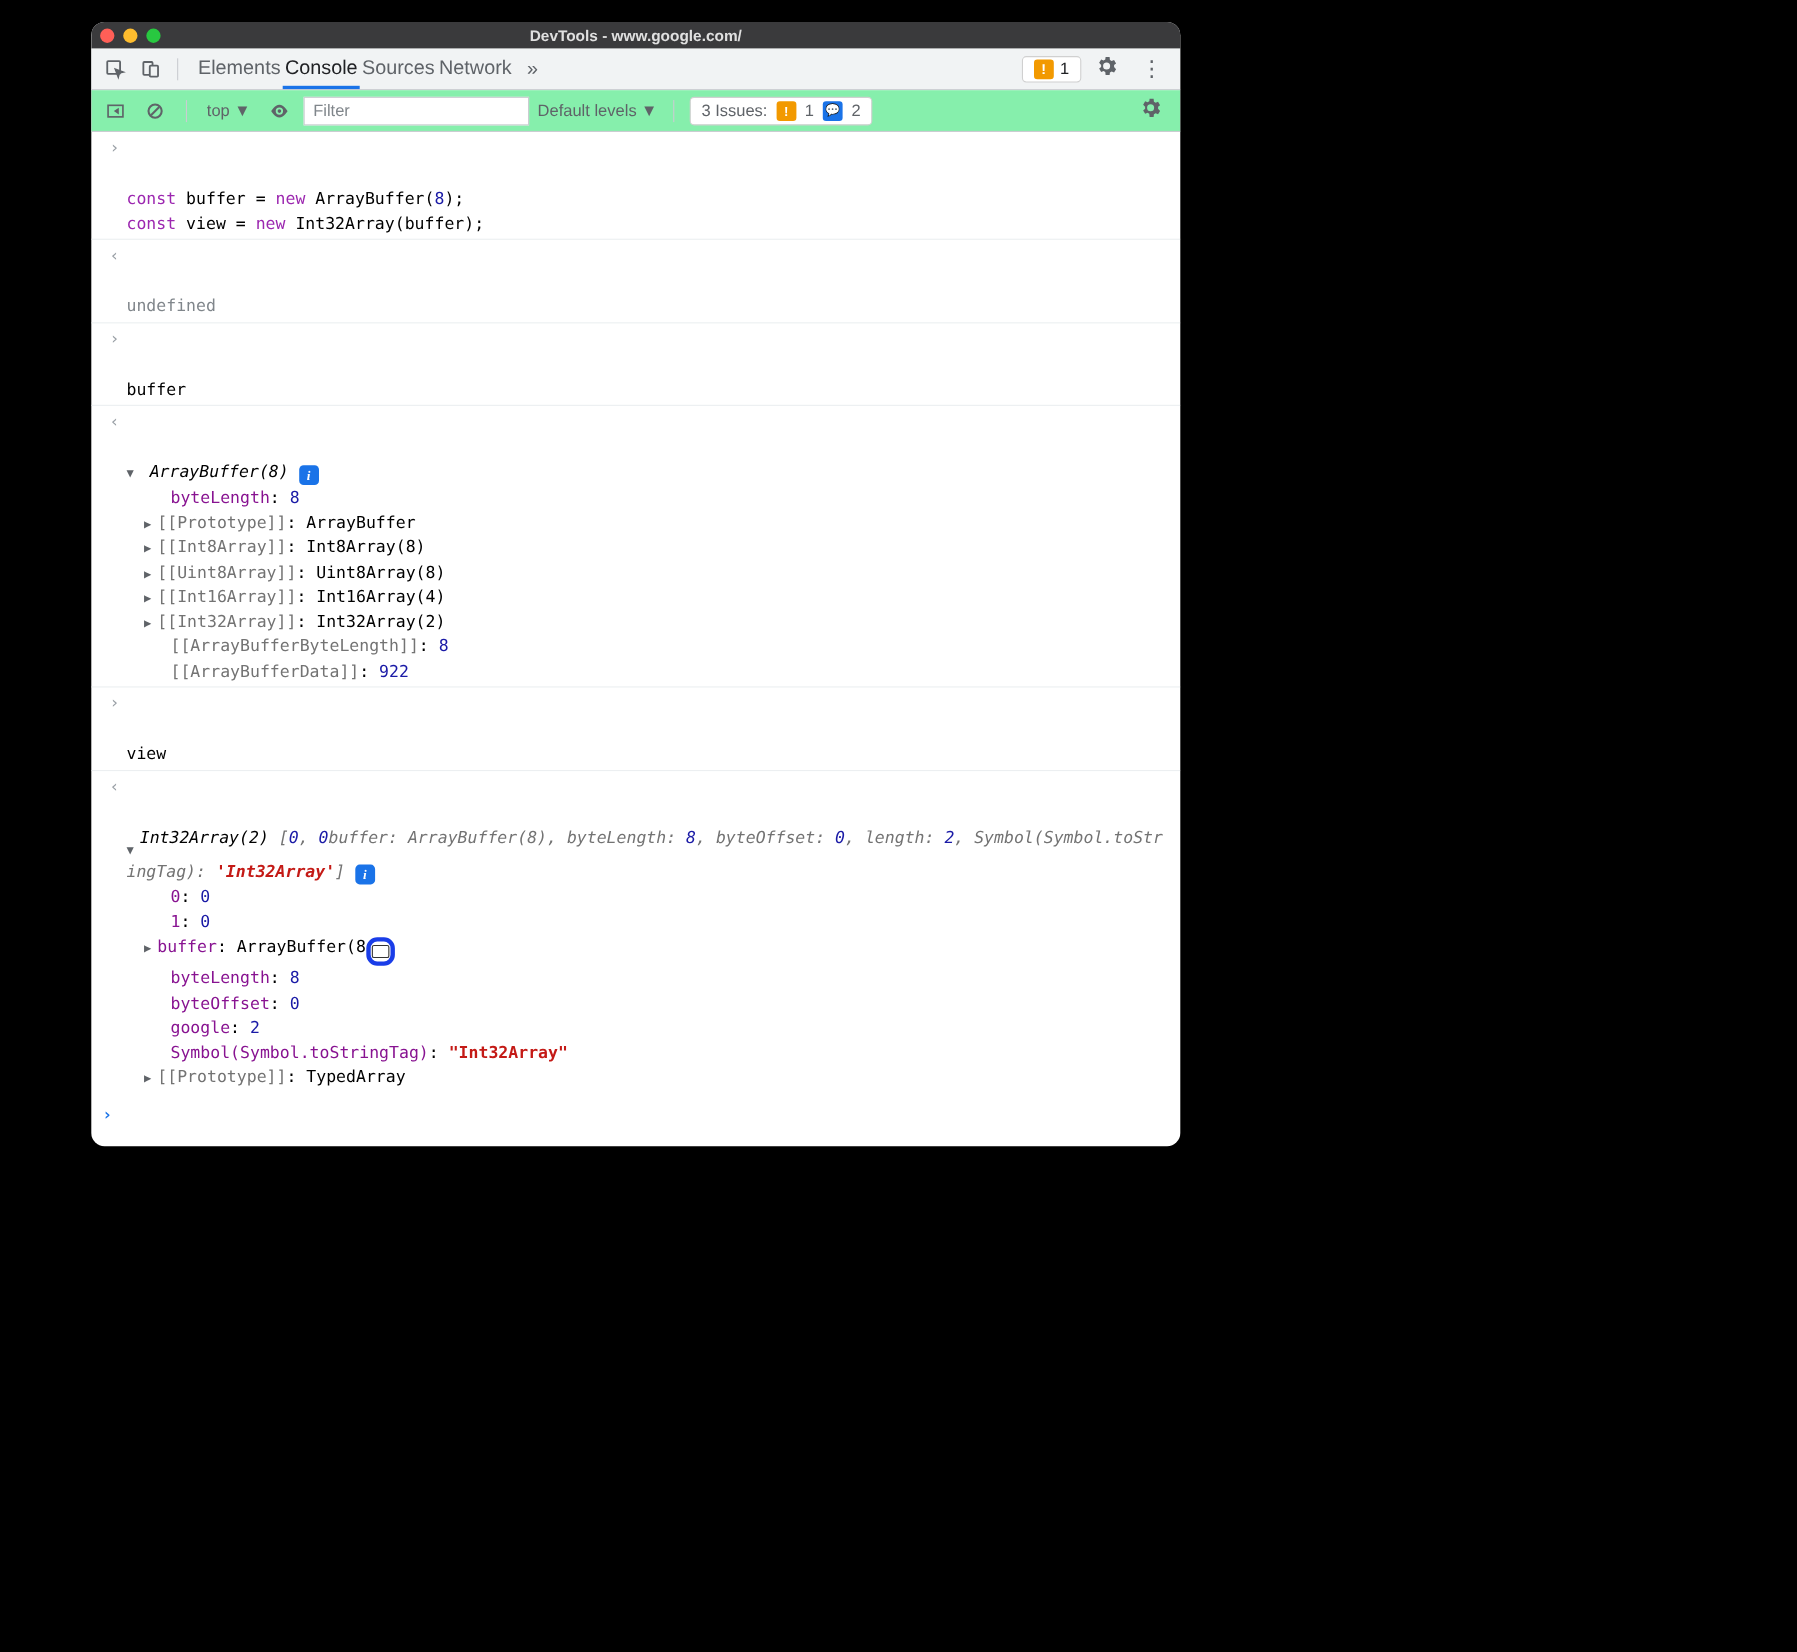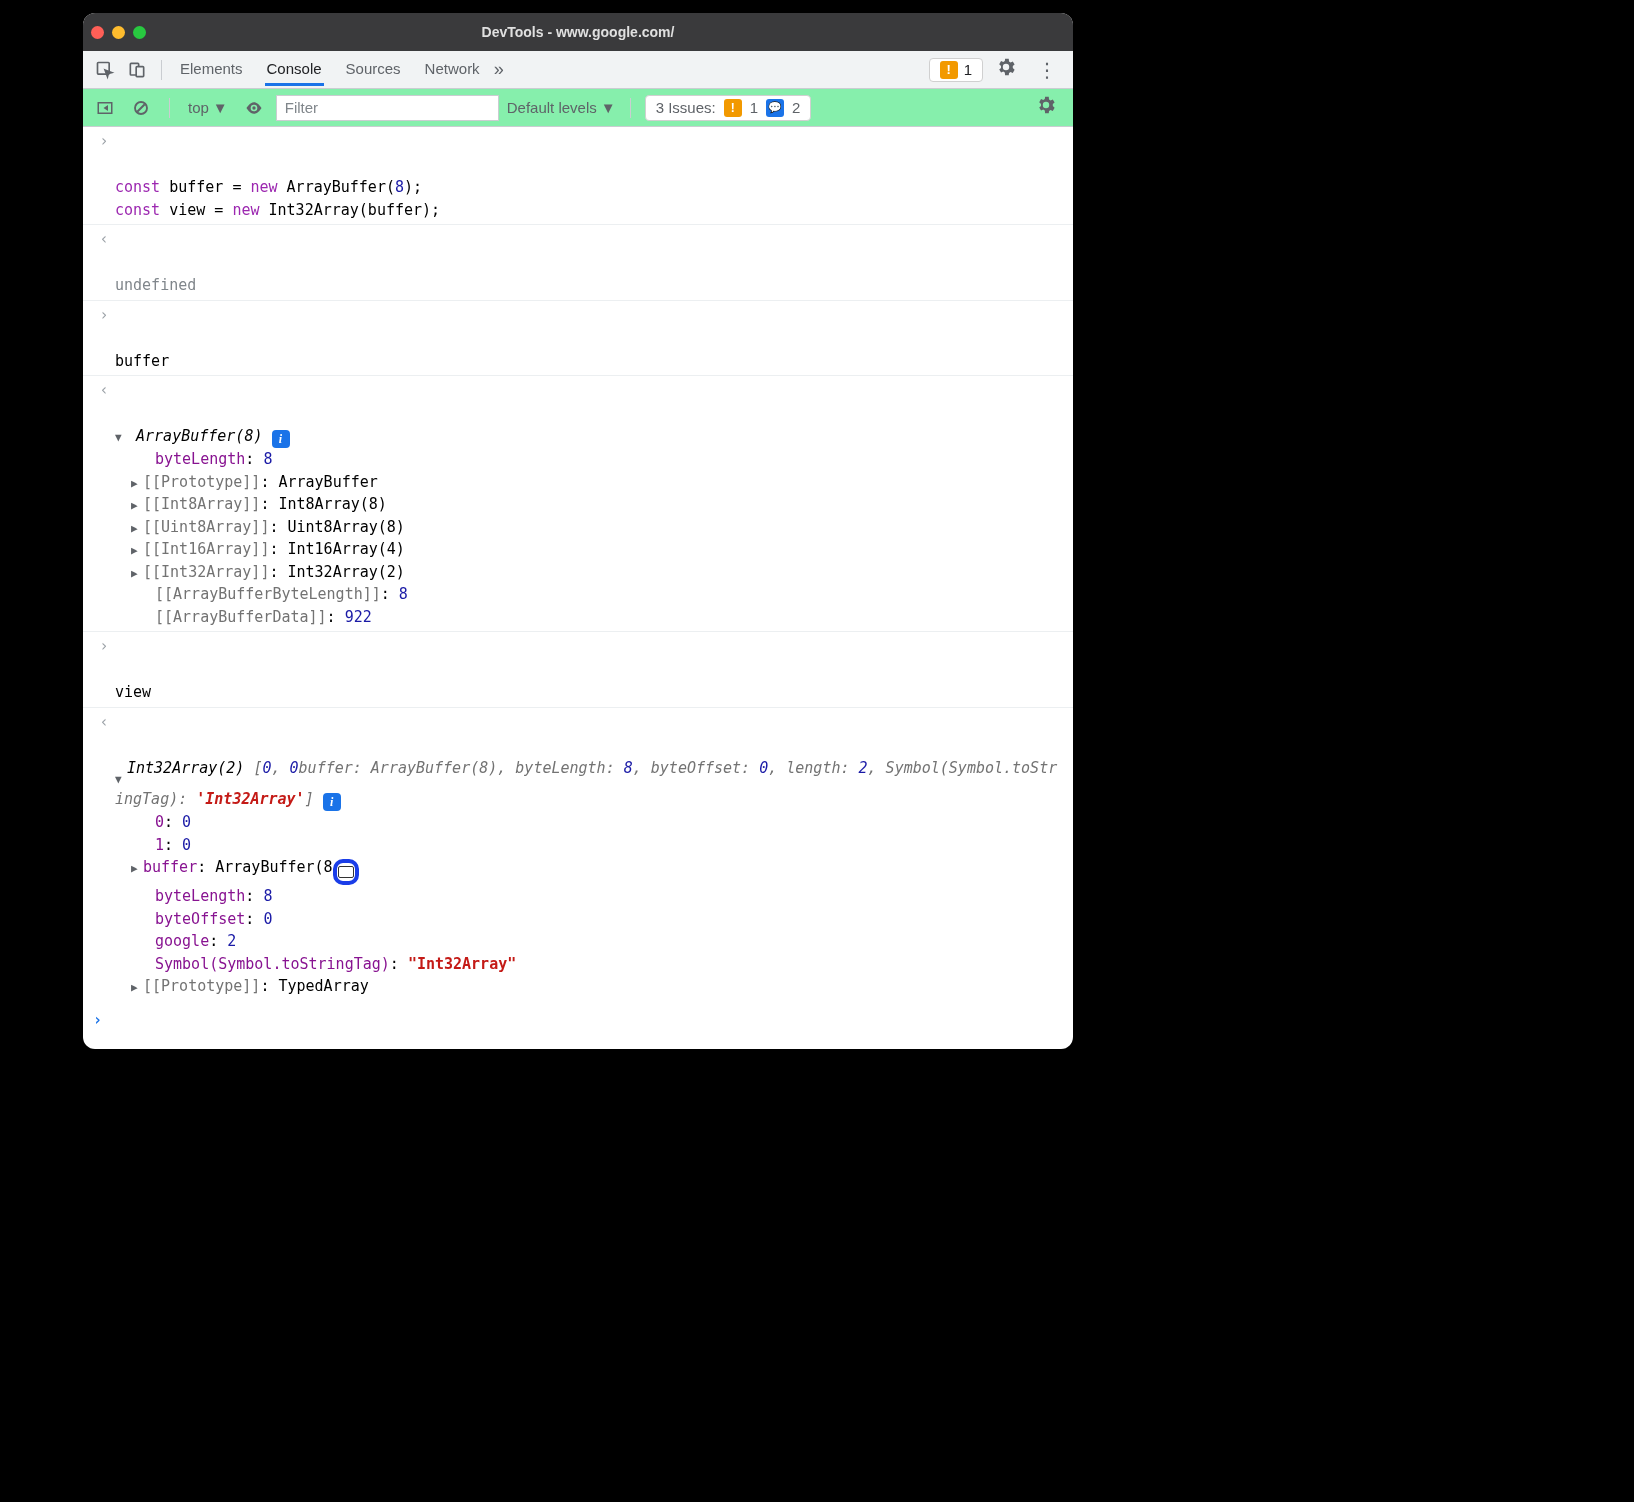--- a/index.html
+++ b/index.html
@@ -11,21 +11,21 @@
 }
 .window {
   width: 990px;
   background: #fff;
   border-radius: 12px;
   overflow: hidden;
   box-shadow: 0 30px 60px rgba(0,0,0,0.5);
 }
 .titlebar {
   background: #3a3a3c;
-  height: 38px;
+  height: 24px;
   display: flex;
   align-items: center;
   padding: 0 8px;
   position: relative;
 }
 .traffic { display: flex; gap: 8px; }
 .dot { width: 13px; height: 13px; border-radius: 50%; }
 .red { background: #ff5f57; }
 .yellow { background: #febc2e; }
 .green { background: #28c840; }
@@ -39,21 +39,21 @@
   background: #f1f3f4;
   border-bottom: 1px solid #cacdd1;
   height: 38px;
   display: flex;
   align-items: center;
   padding: 0 8px;
   gap: 4px;
 }
 .tbicon { width: 28px; height: 28px; display: flex; align-items: center; justify-content: center; color: #5f6368; }
 .divider { width: 1px; height: 20px; background: #cacdd1; margin: 0 6px; }
-.tabs { display: flex; gap: 20px; margin-left: 6px; font-size: 15px; color: #5f6368; }
+.tabs { display: flex; margin-left: 6px; font-size: 18px; color: #5f6368; }
 .tab { padding: 6px 2px; cursor: pointer; }
 .tab.active { color: #202124; border-bottom: 3px solid #1a73e8; font-weight: 500;}
 .overflow { color: #5f6368; font-size: 18px; padding: 0 8px; }
 .spacer { flex: 1; }
 .warnbadge {
   border: 1px solid #d0d0d0; border-radius: 4px;
   padding: 2px 10px; display: flex; align-items: center; gap: 6px;
   font-size: 15px; color: #202124; background: #fff;
 }
 .warnbadge .wicn { width: 18px; height: 18px; background: #f29900; border-radius: 3px; display:flex; align-items:center; justify-content:center; color:#fff; font-weight:bold; font-size:13px;}
@@ -67,21 +67,21 @@
   align-items: center;
   padding: 0 8px;
   gap: 8px;
   font-size: 15px;
   color: #5f6368;
 }
 .ctxsel { display: flex; align-items: center; gap: 4px; padding: 0 4px; }
 .filterbox {
   border: 1px solid #cacdd1;
   background: #fff;
-  width: 223px; height: 26px;
+  width: 205px; height: 26px;
   padding: 0 8px;
   font-size: 15px;
   color: #80868b;
   display: flex; align-items: center;
 }
 .levels { display: flex; align-items: center; gap: 4px; }
 .issuesbtn {
   border: 1px solid #d0d0d0;
   border-radius: 4px;
   background: #fff;

